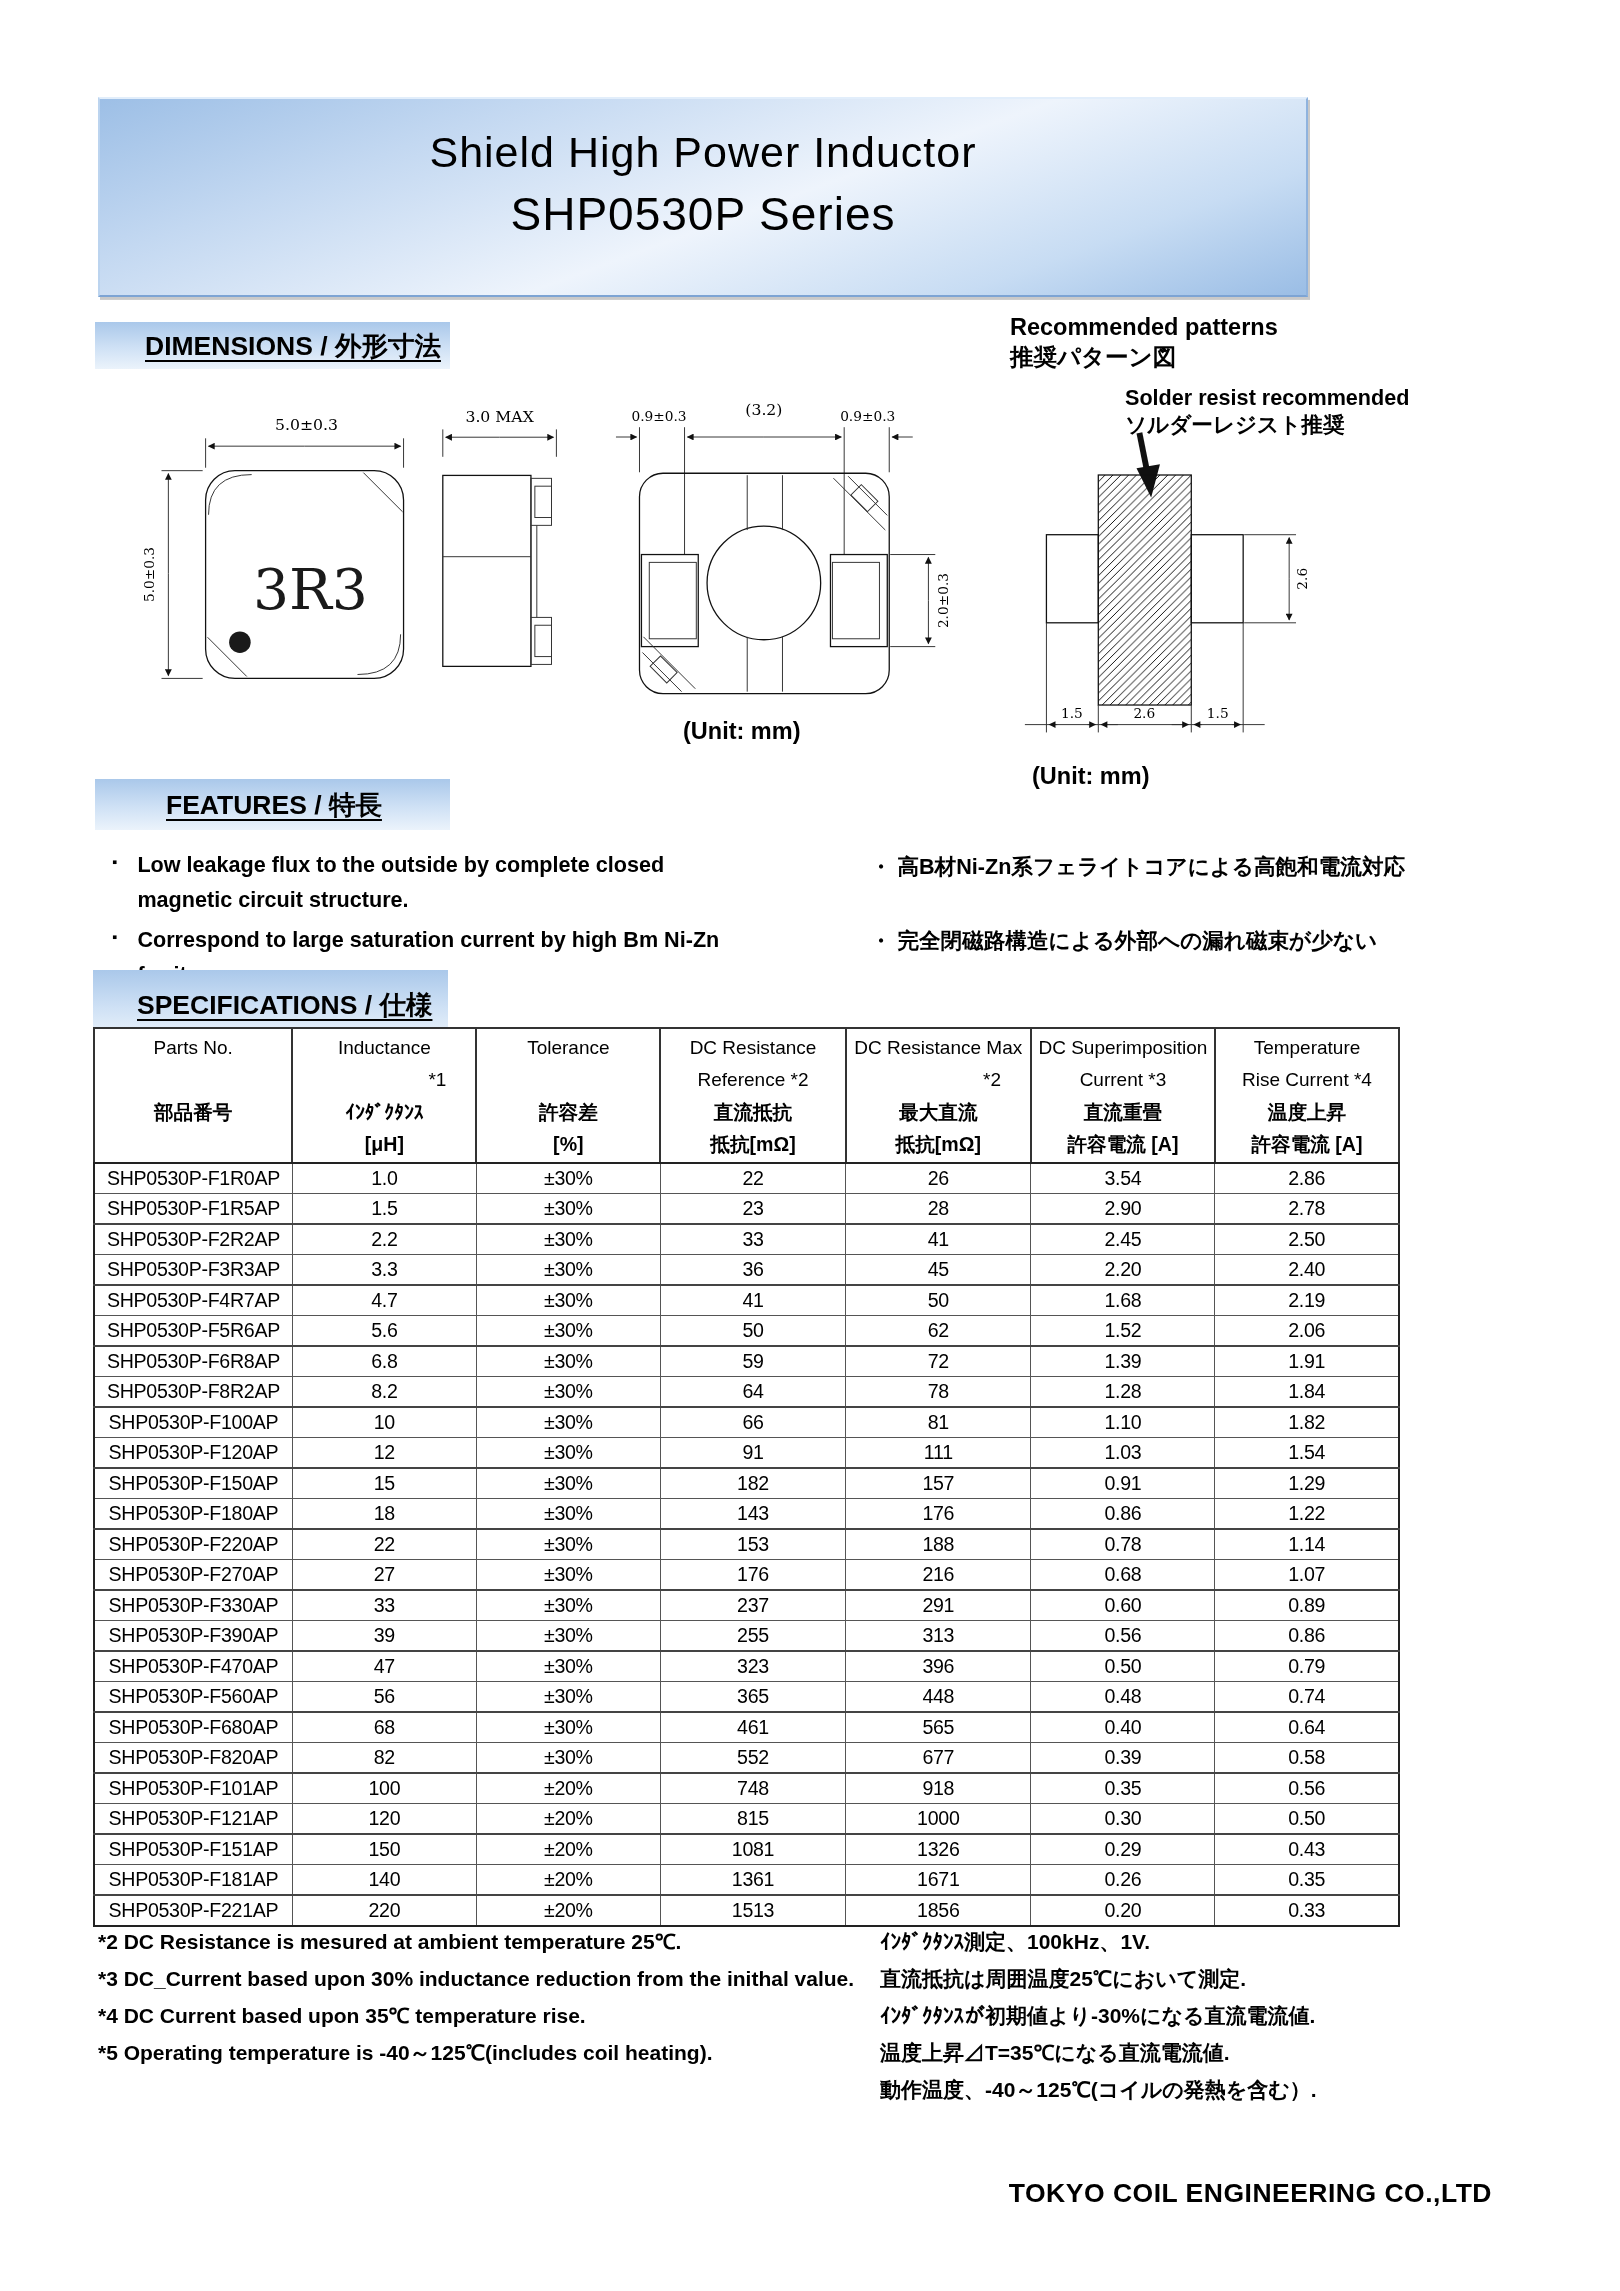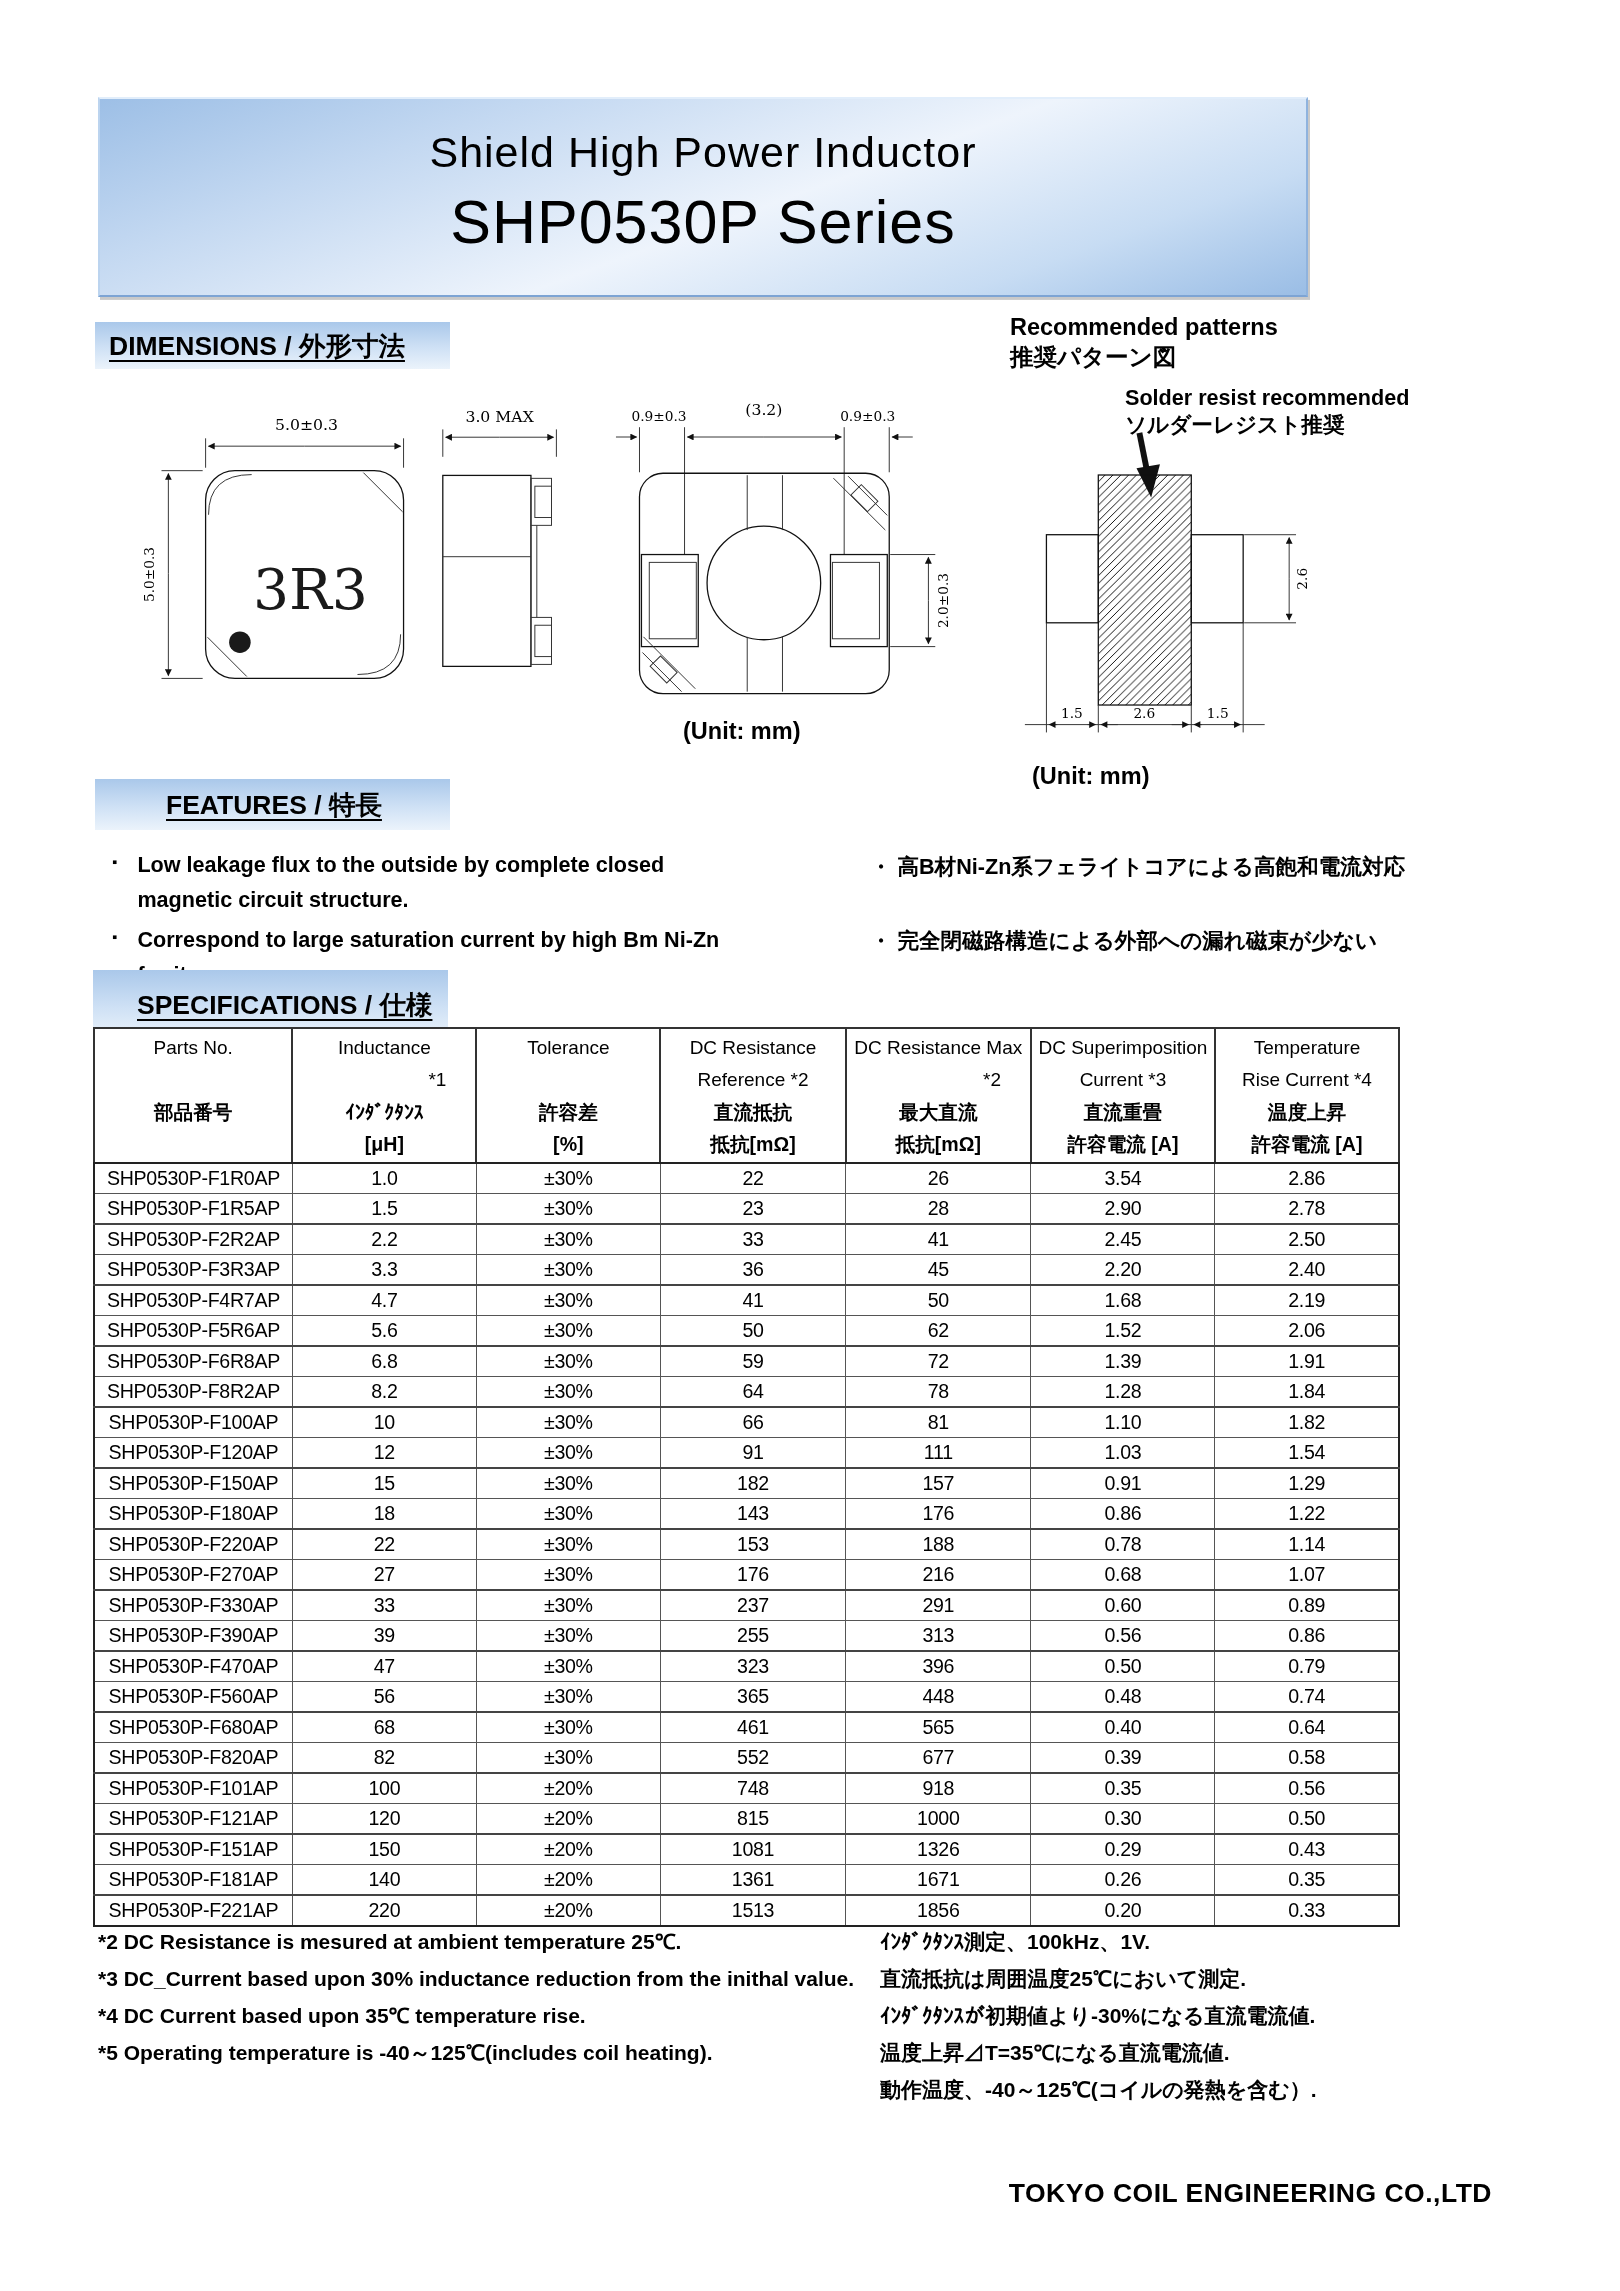--- a/index.html
+++ b/index.html
@@ -12,21 +12,21 @@
   
   .banner{
     left:98px;top:97px;width:1206px;height:196px;
     background:linear-gradient(160deg,#9dbfe6 0%,#c3d8f1 25%,#eef4fc 55%,#c7dcf3 80%,#9abde5 100%);
     border-top:2px solid #e2eefb;border-left:2px solid #bcd4ef;
     border-right:2px solid #8fb3de;border-bottom:2.9px solid #7da4d4;
     box-shadow:2px 2.9px 0 #c9c9c9;
     text-align:center;
   }
   .banner-line1{margin-top:29px;font-size:43px;font-weight:500;letter-spacing:1px;}
-  .banner-line2{margin-top:9.8px;font-size:61px;font-weight:500;letter-spacing:1px;}
+  .banner-line2{margin-top:9.8px;font-size:46px;font-weight:500;letter-spacing:1px;}
 
   
   .section-bar{
     height:47px;width:355px;
     background:linear-gradient(180deg,#aac8ea 0%,#cfe1f5 55%,#ebf3fb 100%);
     display:flex;align-items:center;
   }
   .section-title{
     font-size:26.5px;font-weight:700;text-decoration:underline;text-underline-offset:4.9px;
     white-space:nowrap;
@@ -80,21 +80,21 @@
 </style>
 </head>
 <body>
 
 <div class="abs banner">
   <div class="banner-line1">Shield High Power Inductor</div>
   <div class="banner-line2">SHP0530P Series</div>
 </div>
 
 <div class="abs section-bar" style="left:95px;top:322px;">
-  <span class="section-title" style="padding-left:14px;">DIMENSIONS / 外形寸法</span>
+  <span class="section-title" style="padding-left:50px;">DIMENSIONS / 外形寸法</span>
 </div>
 
 <div class="abs rec-title" style="left:1010px;top:312px;">
   <div>Recommended patterns</div>
   <div>推奨パターン図</div>
 </div>
 <div class="abs solder-note" style="left:1125px;top:384px;">
   <div>Solder resist recommended</div>
   <div>ソルダーレジスト推奨</div>
 </div>

